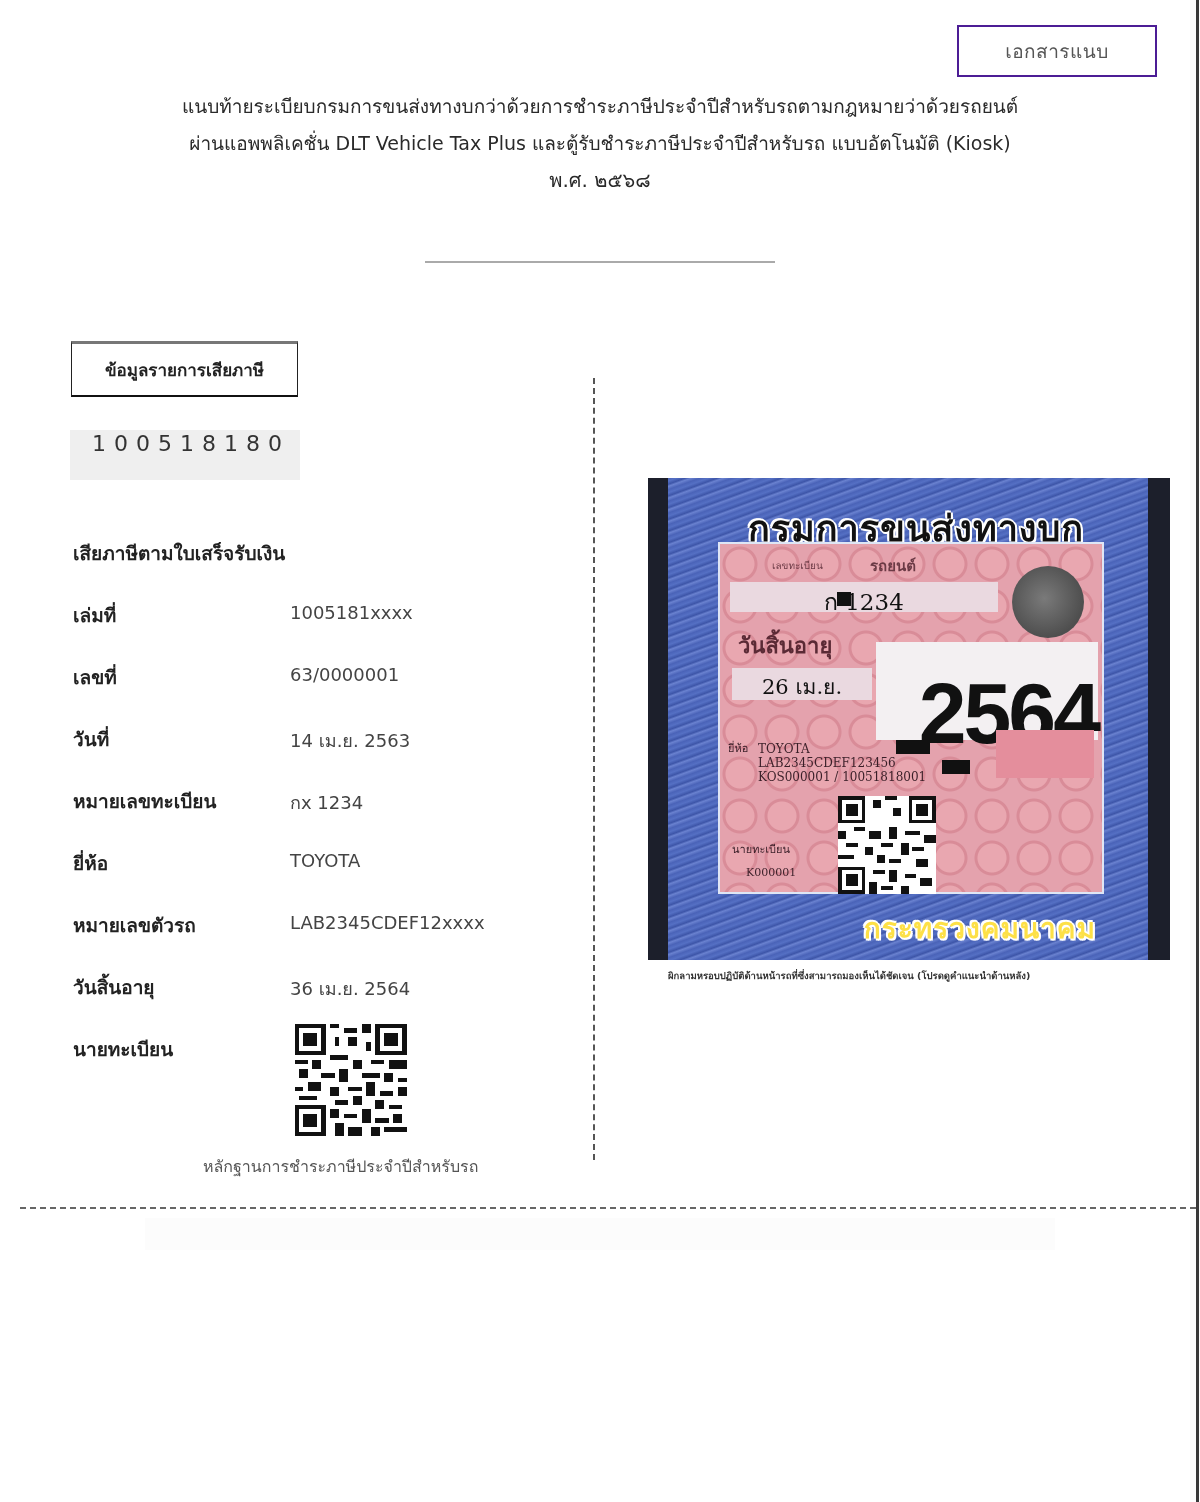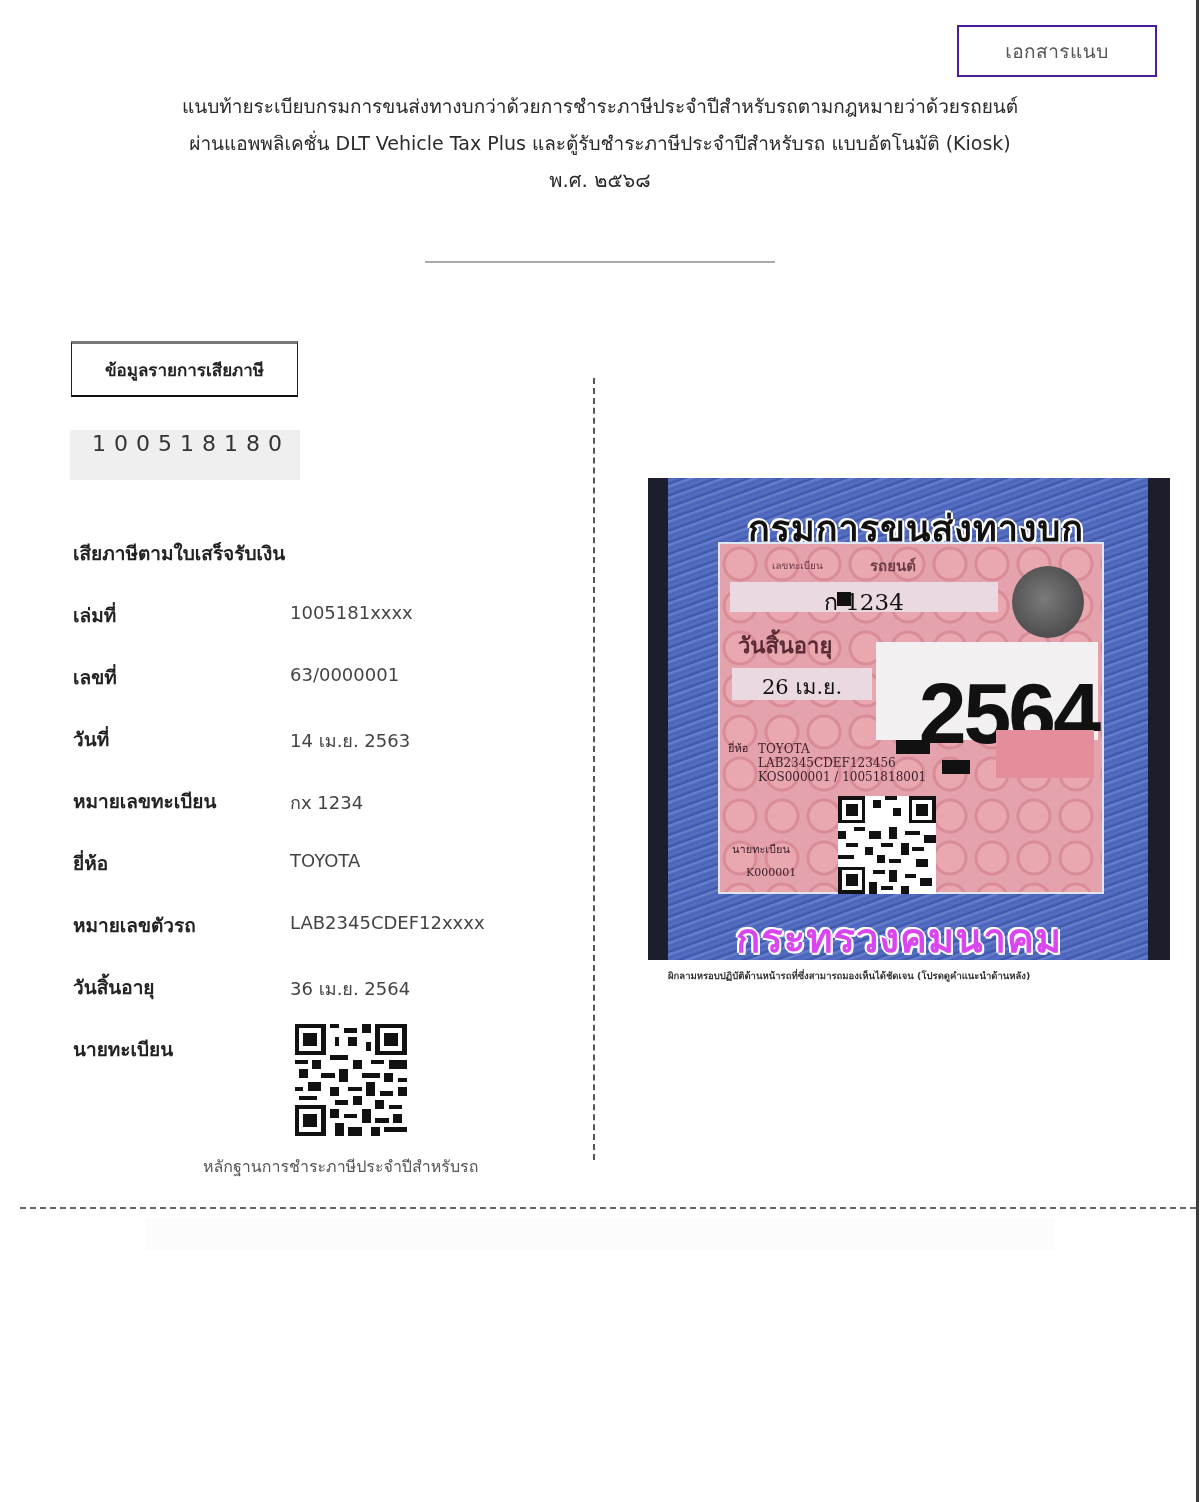--- a/index.html
+++ b/index.html
@@ -34,22 +34,22 @@
   .h-dash { position: absolute; left: 20px; top: 1207px; width: 1176px; height: 0; border-top: 2px dashed #666; }
   .faint-band { position: absolute; left: 145px; top: 1218px; width: 910px; height: 32px; background: #fcfcfc; }
 
   
   .sticker { position: absolute; left: 648px; top: 478px; width: 522px; height: 482px; background: #1c1f2b; }
   .sticker-blue { position: absolute; left: 20px; top: 0; width: 480px; height: 482px;
                   background: repeating-linear-gradient(160deg, #4a63b8 0px, #5570c4 3px, #3d55a8 6px, #6a82d0 8px, #4a63b8 11px); }
   .sticker-head { position: absolute; left: 78px; top: 22px; width: 380px; text-align: center;
                   font-size: 36px; font-weight: bold; color: #111; letter-spacing: 1px;
                   text-shadow: -2px 0 #fff, 2px 0 #fff, 0 -2px #fff, 0 2px #fff, -2px -2px #fff, 2px 2px #fff; white-space: nowrap; }
-  .sticker-foot { position: absolute; left: 88px; top: 428px; width: 360px; text-align: left;
-                  font-size: 40px; font-weight: bold; color: #d946ef; letter-spacing: 1px;
+  .sticker-foot { position: absolute; left: 88px; top: 428px; width: 360px; text-align: right;
+                  font-size: 28px; font-weight: bold; color: #fde047; letter-spacing: 1px;
                   text-shadow: -2px 0 #fff, 2px 0 #fff, 0 -2px #fff, 0 2px #fff, -2px -2px #fff, 2px 2px #fff; white-space: nowrap; }
   .pink-panel { position: absolute; left: 70px; top: 64px; width: 386px; height: 352px; border: 2px solid #dfe6f5; box-sizing: border-box;
                 background: radial-gradient(circle at 20px 20px, #e9a7b0 0 14px, #d98c98 15px 17px, transparent 18px) 0 0/42px 42px, #e4a2ad; }
   .barcode-strip { position: absolute; left: 18px; top: 180px; width: 50px; height: 254px; background: #f4f4f4; }
   .barcode { position: absolute; left: 4px; top: 4px; width: 20px; height: 246px;
              background: repeating-linear-gradient(180deg, #444 0 3px, #eee 3px 5px, #666 5px 6px, #ddd 6px 9px); }
   .barcode-num { position: absolute; left: 27px; top: 22px; width: 18px; font-size: 15px; color: #333; line-height: 18.5px;
                  text-align: center; font-family: "DejaVu Sans Mono", monospace; word-break: break-all; }
 
   .plate-label { position: absolute; left: 52px; top: 14px; font-size: 10px; color: #6b3a45; }

